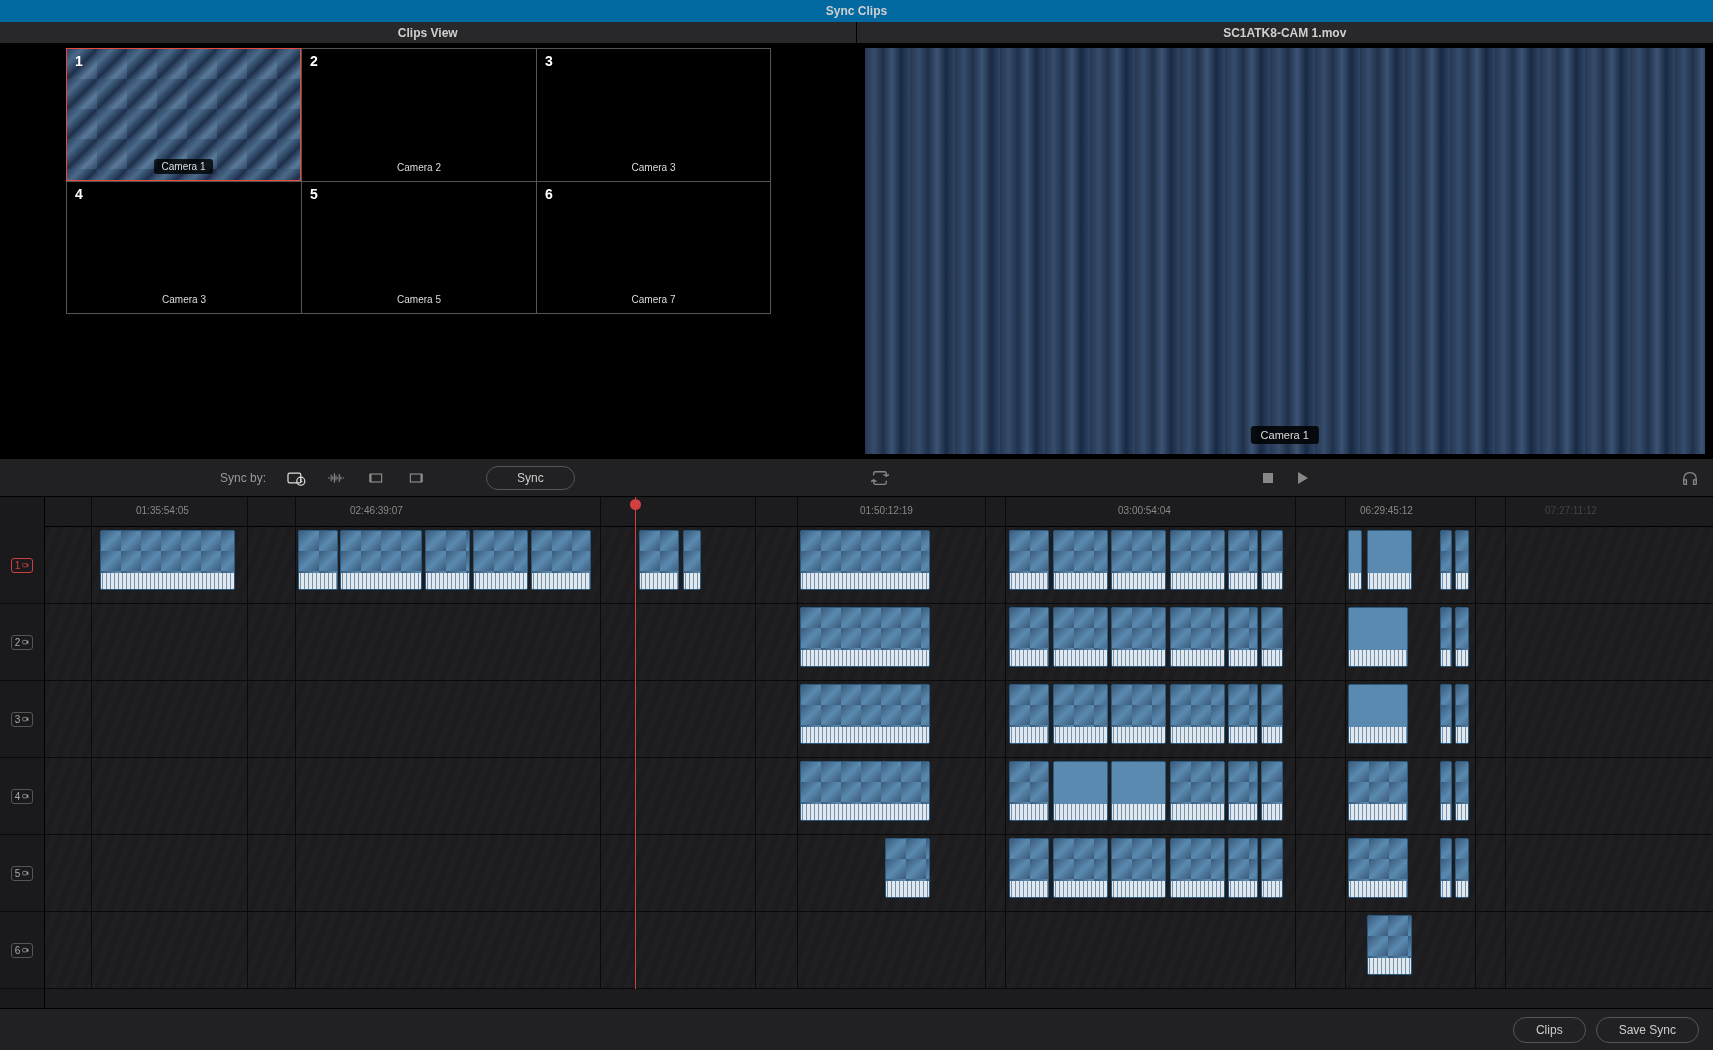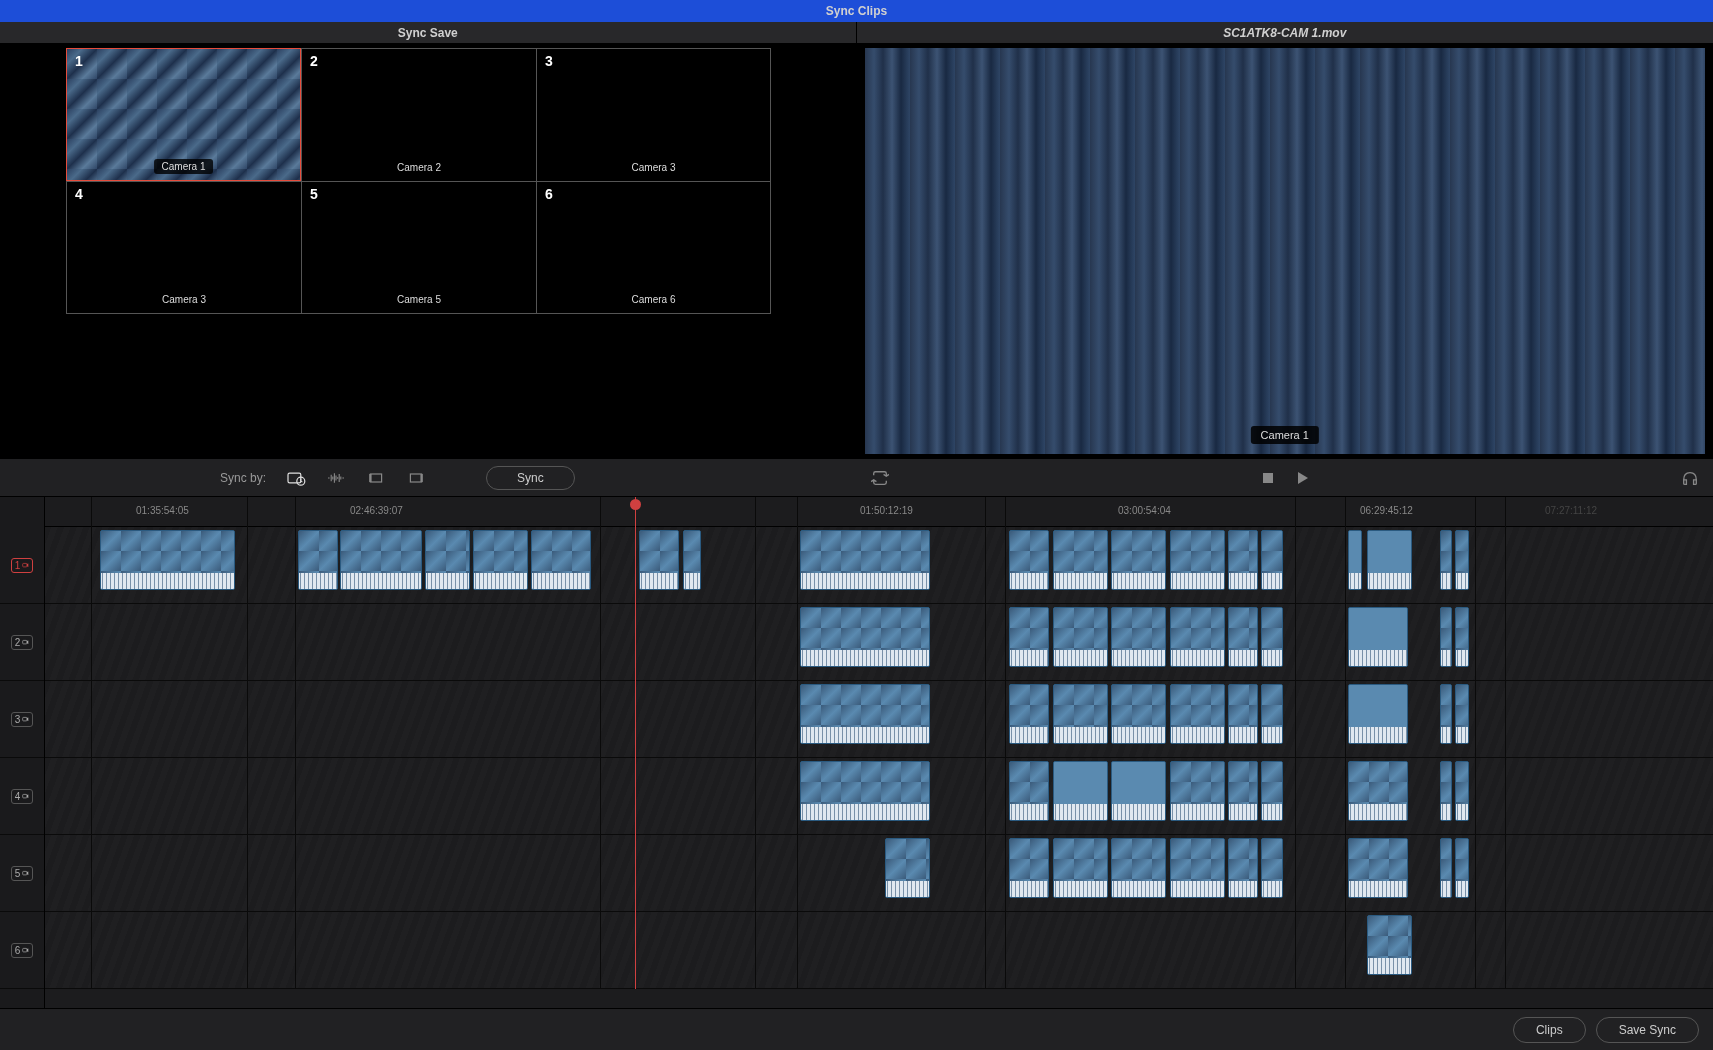--- a/index.html
+++ b/index.html
@@ -10,21 +10,21 @@
   font-family: -apple-system, BlinkMacSystemFont, 'Segoe UI', Arial, sans-serif;
   color: #b0b0b0;
   overflow: hidden;
   display: flex;
   flex-direction: column;
 }
 
 
 .title-bar {
   height: 22px;
-  background: #1d4ed8;
+  background: #0369a1;
   display: flex;
   align-items: center;
   justify-content: center;
   font-size: 12px;
   font-weight: 600;
   color: #d0d0d0;
 }
 
 
 .header-row {
@@ -35,21 +35,21 @@
 }
 .header-row > div {
   display: flex;
   align-items: center;
   justify-content: center;
   font-size: 12px;
   font-weight: 600;
   color: #d0d0d0;
 }
 .header-left { width: 50%; border-right: 1px solid #000;}
-.header-right { width: 50%; font-style: italic; }
+.header-right { width: 50%; }
 
 
 .viewers {
   height: 415px;
   display: flex;
   background: #000;
   border-bottom: 1px solid #000;
 }
 .sync-view {
   width: 50%;
@@ -362,21 +362,21 @@
   padding: 5px 22px;
   cursor: pointer;
 }
 </style>
 </head>
 <body>
 
 <div class="title-bar">Sync Clips</div>
 
 <div class="header-row">
-  <div class="header-left">Sync Save</div>
+  <div class="header-left">Clips View</div>
   <div class="header-right">SC1ATK8-CAM 1.mov</div>
 </div>
 
 <div class="viewers">
   <div class="sync-view">
     <div class="cam-grid" id="cam-grid">
         <div class="cam-cell active">
           <div class="cam-thumb filled"></div>
           <div class="cam-number">1</div>
           <div class="cam-label">Camera 1</div>
@@ -397,21 +397,21 @@
           <div class="cam-label">Camera 3</div>
         </div>
         <div class="cam-cell row-border-bottom">
           <div class="cam-thumb"></div>
           <div class="cam-number">5</div>
           <div class="cam-label">Camera 5</div>
         </div>
         <div class="cam-cell row-border-bottom col-border-right">
           <div class="cam-thumb"></div>
           <div class="cam-number">6</div>
-          <div class="cam-label">Camera 6</div>
+          <div class="cam-label">Camera 7</div>
         </div>
       </div>
   </div>
   <div class="preview-view">
     <div class="preview-frame">
       <div class="preview-pixelated"></div>
       <div class="preview-cam-label">Camera 1</div>
     </div>
   </div>
 </div>

